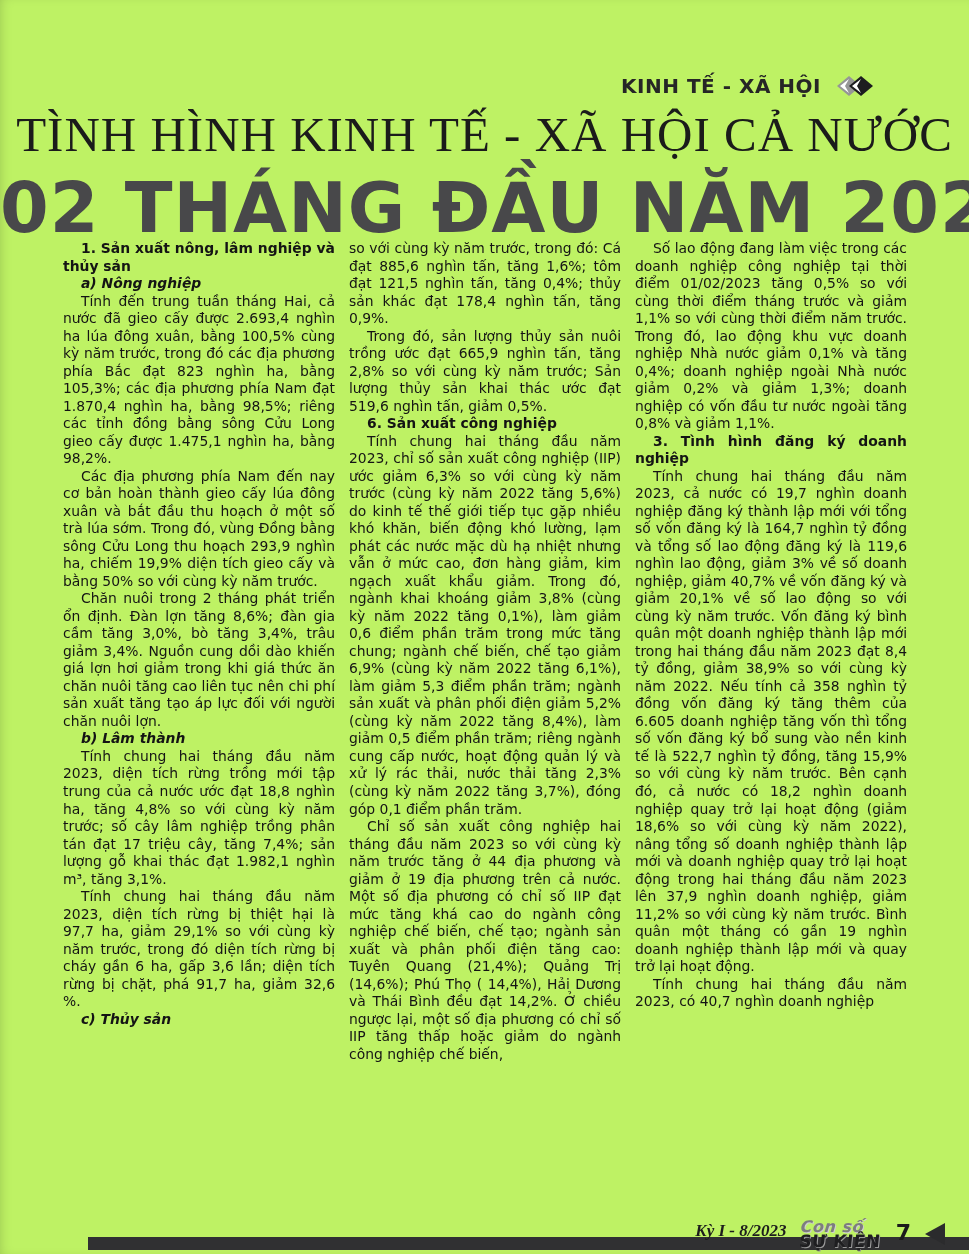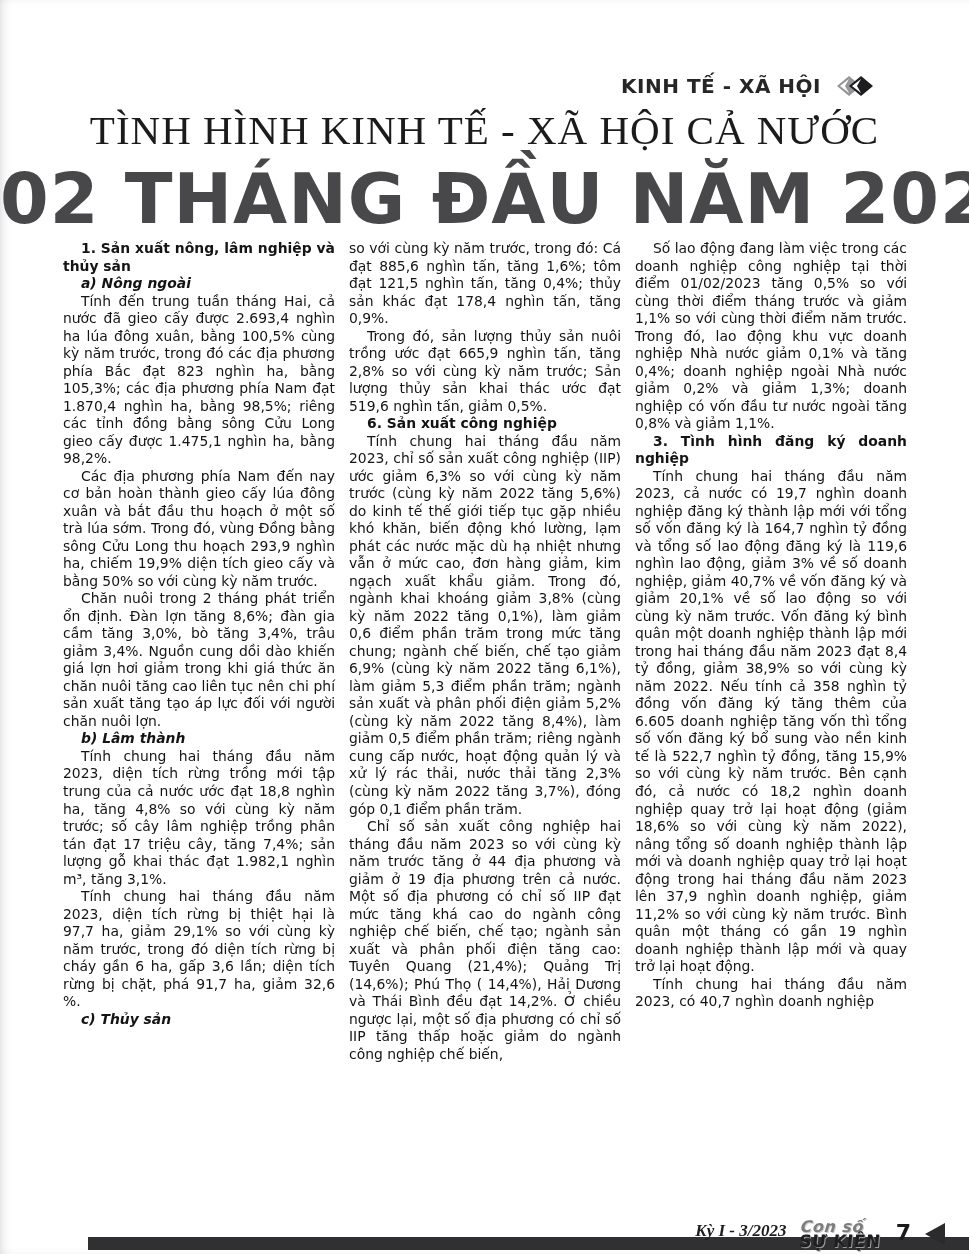--- a/index.html
+++ b/index.html
@@ -2,21 +2,21 @@
 <html lang="vi"><head>
 <meta charset="utf-8">
 <style>
   * { box-sizing: border-box; }
   html, body { margin: 0; padding: 0; background: #e9e9e9; }
   .page {
     position: relative;
     width: 969px;
     height: 1254px;
     margin: 0 auto;
-    background: #ffffff;
+    background: #bef264;
     font-family: "DejaVu Sans", sans-serif;
     color: #171717;
     overflow: hidden;
     box-shadow: inset 6px 0 14px -8px rgba(0,0,0,.25);
     padding-left: 16px;
   }
 
   
   .header {
     position: absolute;
@@ -35,21 +35,21 @@
 
   
   .title-wrap {
     position: absolute;
     top: 106px;
     left: 0; right: 0;
     text-align: center;
   }
   .title-line1 {
     font-family: "Liberation Serif", "DejaVu Serif", serif;
-    font-size: 41px;
+    font-size: 49px;
     letter-spacing: 1px;
     color: #1b1b1b;
     white-space: nowrap;
   }
   .title-line2 {
     margin-top: 4px;
     font-size: 70px;
     font-weight: 800;
     letter-spacing: 1px;
     color: #48484a;
@@ -163,21 +163,21 @@
 
   <div class="title-wrap">
     <div class="title-line1">TÌNH HÌNH KINH TẾ - XÃ HỘI CẢ NƯỚC</div>
     <div class="title-line2">02 THÁNG ĐẦU NĂM 2023</div>
   </div>
 
   <div class="columns">
 
     <div class="col">
       <p class="h2">1. Sản xuất nông, lâm nghiệp và thủy sản</p>
-      <p class="h3">a) Nông ngoài</p>
+      <p class="h3">a) Nông nghiệp</p>
       <p>Tính đến trung tuần tháng Hai, cả nước đã gieo cấy được 2.693,4 nghìn ha lúa đông xuân, bằng 100,5% cùng kỳ năm trước, trong đó các địa phương phía Bắc đạt 823 nghìn ha, bằng 105,3%; các địa phương phía Nam đạt 1.870,4 nghìn ha, bằng 98,5%; riêng các tỉnh đồng bằng sông Cửu Long gieo cấy được 1.475,1 nghìn ha, bằng 98,2%.</p>
       <p>Các địa phương phía Nam đến nay cơ bản hoàn thành gieo cấy lúa đông xuân và bắt đầu thu hoạch ở một số trà lúa sớm. Trong đó, vùng Đồng bằng sông Cửu Long thu hoạch 293,9 nghìn ha, chiếm 19,9% diện tích gieo cấy và bằng 50% so với cùng kỳ năm trước.</p>
       <p>Chăn nuôi trong 2 tháng phát triển ổn định. Đàn lợn tăng 8,6%; đàn gia cầm tăng 3,0%, bò tăng 3,4%, trâu giảm 3,4%. Nguồn cung dồi dào khiến giá lợn hơi giảm trong khi giá thức ăn chăn nuôi tăng cao liên tục nên chi phí sản xuất tăng tạo áp lực đối với người chăn nuôi lợn.</p>
       <p class="h3">b) Lâm thành</p>
       <p>Tính chung hai tháng đầu năm 2023, diện tích rừng trồng mới tập trung của cả nước ước đạt 18,8 nghìn ha, tăng 4,8% so với cùng kỳ năm trước; số cây lâm nghiệp trồng phân tán đạt 17 triệu cây, tăng 7,4%; sản lượng gỗ khai thác đạt 1.982,1 nghìn m³, tăng 3,1%.</p>
       <p>Tính chung hai tháng đầu năm 2023, diện tích rừng bị thiệt hại là 97,7 ha, giảm 29,1% so với cùng kỳ năm trước, trong đó diện tích rừng bị cháy gần 6 ha, gấp 3,6 lần; diện tích rừng bị chặt, phá 91,7 ha, giảm 32,6 %.</p>
       <p class="h3">c) Thủy sản</p>
     </div>
 
     <div class="col">
@@ -192,21 +192,21 @@
       <p>Số lao động đang làm việc trong các doanh nghiệp công nghiệp tại thời điểm 01/02/2023 tăng 0,5% so với cùng thời điểm tháng trước và giảm 1,1% so với cùng thời điểm năm trước. Trong đó, lao động khu vực doanh nghiệp Nhà nước giảm 0,1% và tăng 0,4%; doanh nghiệp ngoài Nhà nước giảm 0,2% và giảm 1,3%; doanh nghiệp có vốn đầu tư nước ngoài tăng 0,8% và giảm 1,1%.</p>
       <p class="h2">3. Tình hình đăng ký doanh nghiệp</p>
       <p>Tính chung hai tháng đầu năm 2023, cả nước có 19,7 nghìn doanh nghiệp đăng ký thành lập mới với tổng số vốn đăng ký là 164,7 nghìn tỷ đồng và tổng số lao động đăng ký là 119,6 nghìn lao động, giảm 3% về số doanh nghiệp, giảm 40,7% về vốn đăng ký và giảm 20,1% về số lao động so với cùng kỳ năm trước. Vốn đăng ký bình quân một doanh nghiệp thành lập mới trong hai tháng đầu năm 2023 đạt 8,4 tỷ đồng, giảm 38,9% so với cùng kỳ năm 2022. Nếu tính cả 358 nghìn tỷ đồng vốn đăng ký tăng thêm của 6.605 doanh nghiệp tăng vốn thì tổng số vốn đăng ký bổ sung vào nền kinh tế là 522,7 nghìn tỷ đồng, tăng 15,9% so với cùng kỳ năm trước. Bên cạnh đó, cả nước có 18,2 nghìn doanh nghiệp quay trở lại hoạt động (giảm 18,6% so với cùng kỳ năm 2022), nâng tổng số doanh nghiệp thành lập mới và doanh nghiệp quay trở lại hoạt động trong hai tháng đầu năm 2023 lên 37,9 nghìn doanh nghiệp, giảm 11,2% so với cùng kỳ năm trước. Bình quân một tháng có gần 19 nghìn doanh nghiệp thành lập mới và quay trở lại hoạt động.</p>
       <p>Tính chung hai tháng đầu năm 2023, có 40,7 nghìn doanh nghiệp</p>
     </div>
 
   </div>
 
   <div class="footer-bar"></div>
   <div class="footer-row">
-    <span class="issue">Kỳ I - 3/2023</span>
+    <span class="issue">Kỳ I - 8/2023</span>
     <span class="logo">
       <span class="logo-top">Con số</span>
       <span class="logo-bottom">Sự kiện</span>
     </span>
     <span class="page-number">7</span>
     <span class="footer-arrow"></span>
   </div>
 
 </div>
 

